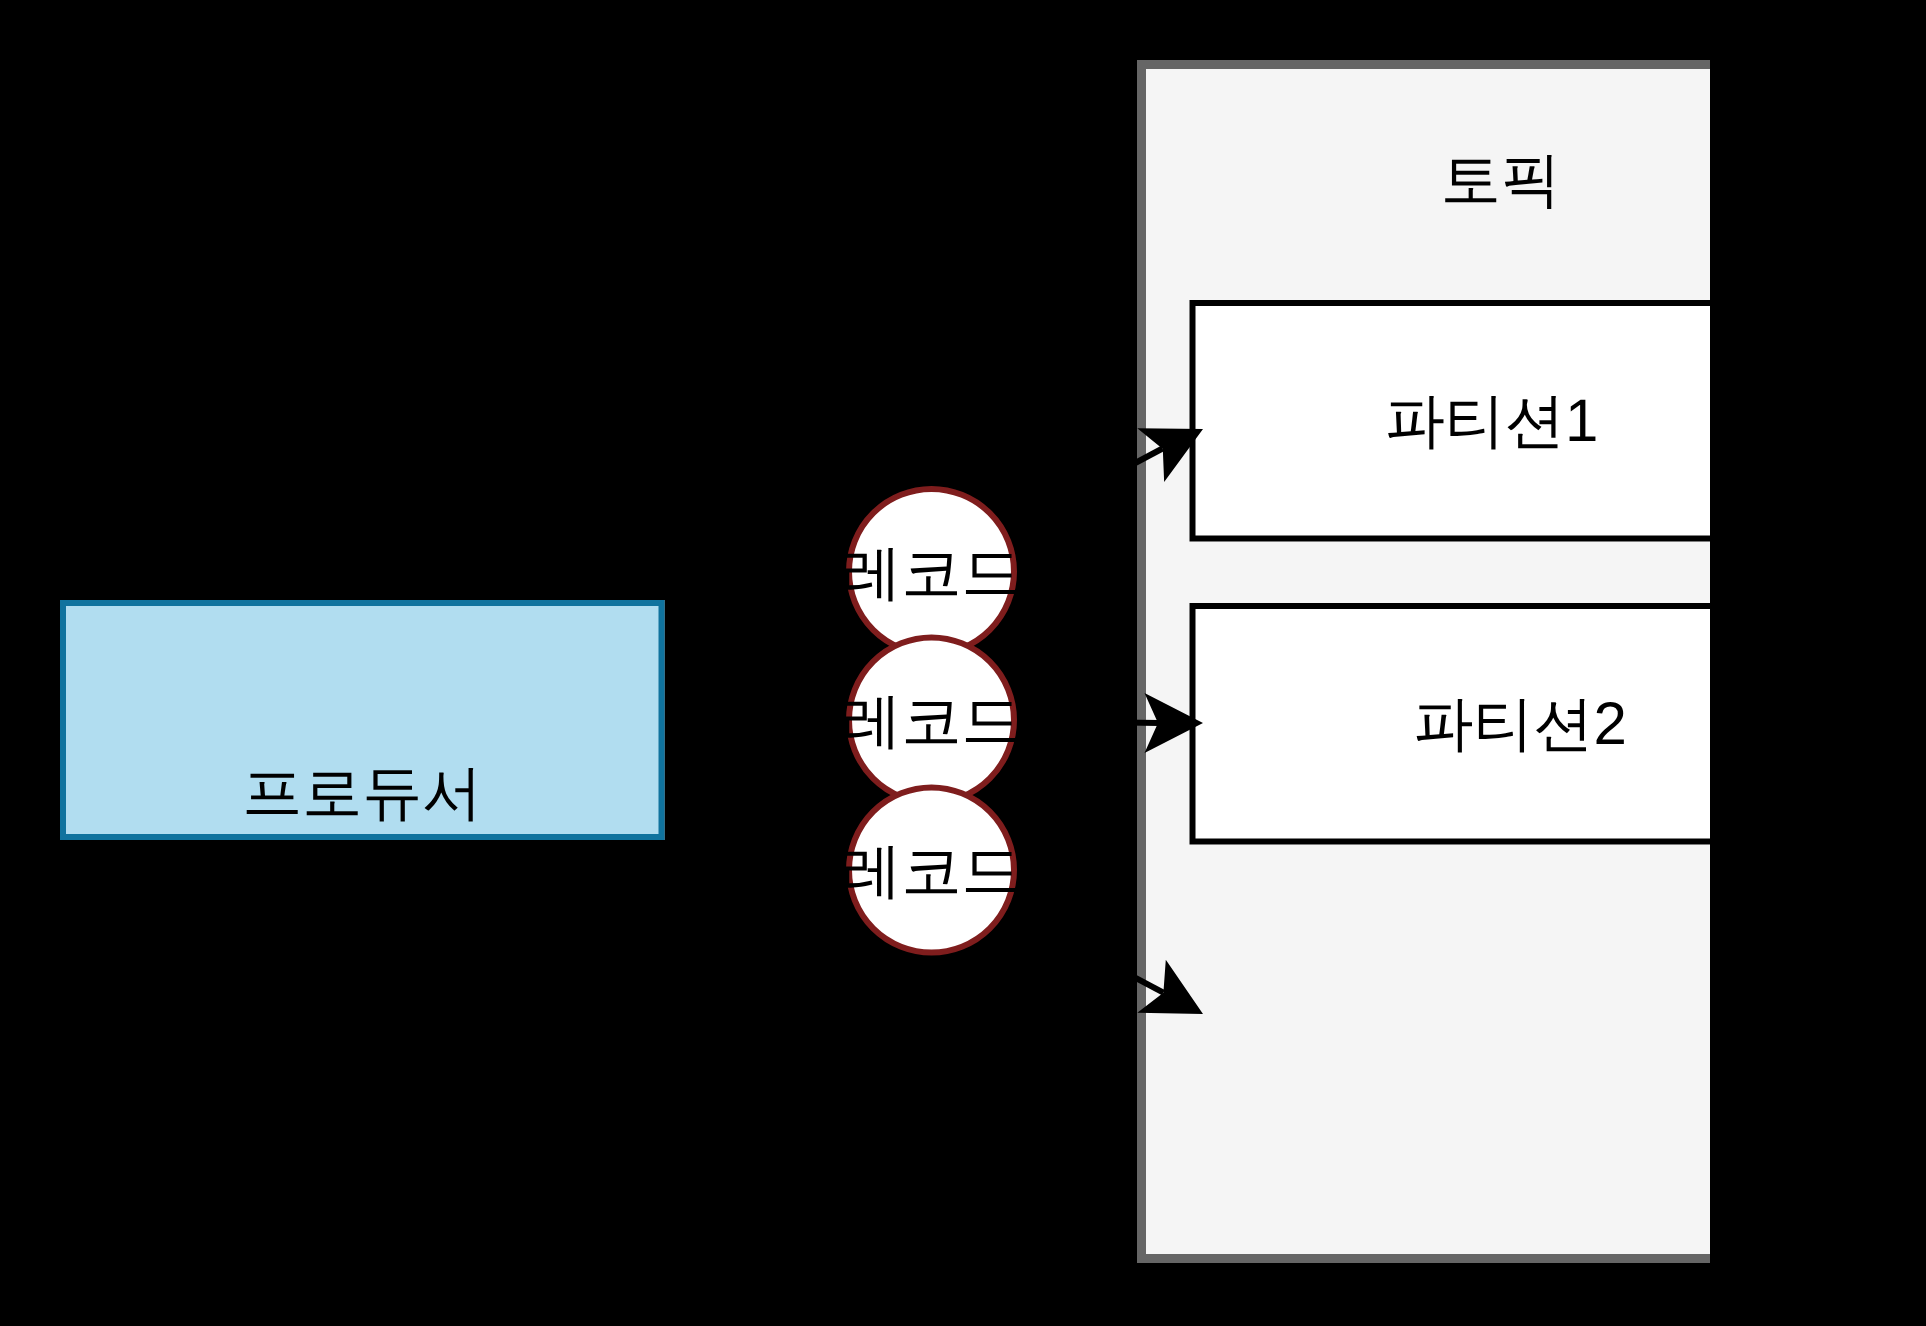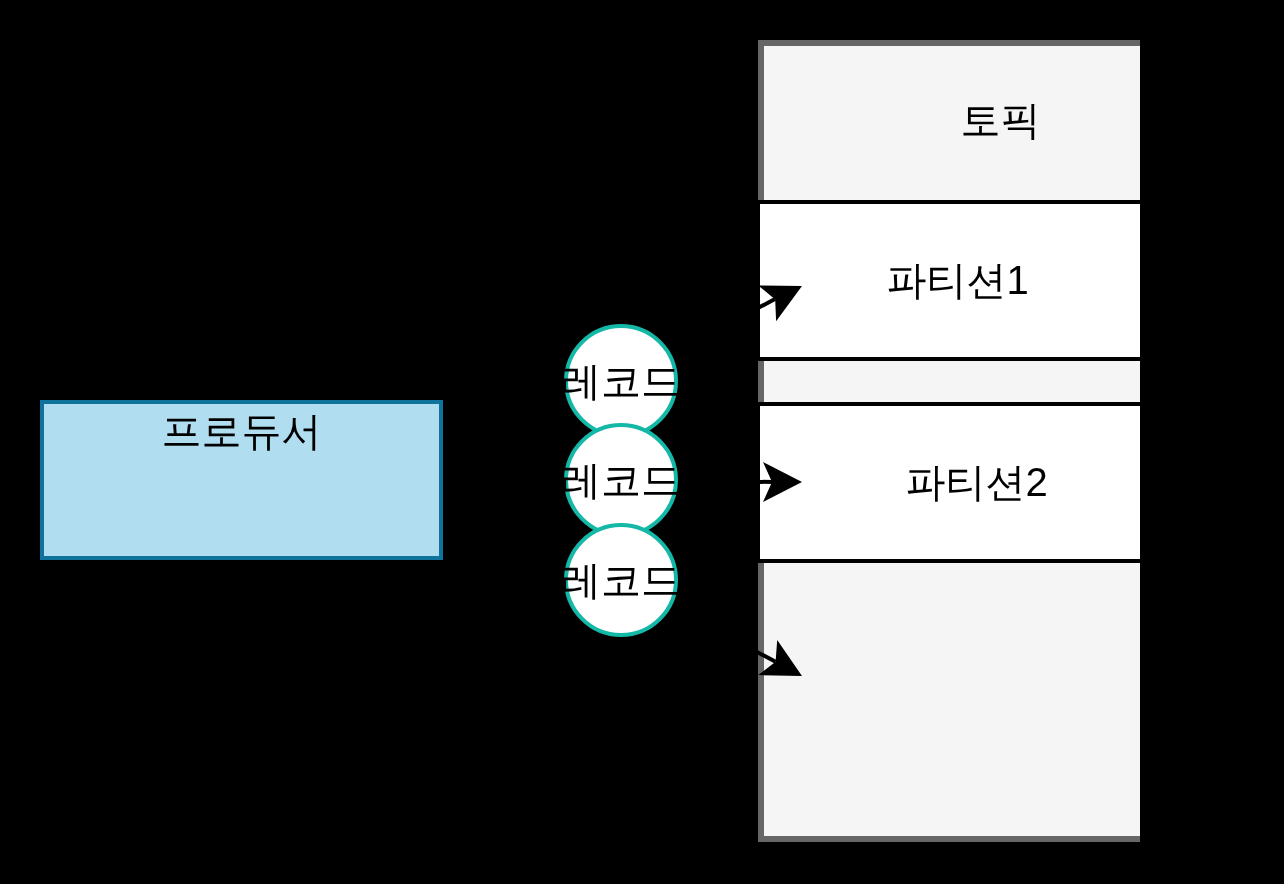--- a/index.html
+++ b/index.html
@@ -23,21 +23,21 @@
     position:absolute;
     left:758px;top:96px;
     width:485px;height:48px;
     text-align:center;
     font-size:40px;
     line-height:48px;
     color:#000000;
   }
   .partition{
     position:absolute;
-    left:756px;
+    left:793px;
     width:403px;height:161px;
     box-sizing:border-box;
     background:#ffffff;
     border:4px solid #000000;
     display:flex;align-items:center;justify-content:center;
     font-size:40px;
   }
   .partition.p1{top:200px;}
   .partition.p2{top:402px;padding-left:38px;}
   .partition.p3{top:601px;}
@@ -45,38 +45,38 @@
     position:absolute;left:0;top:0;
     width:1284px;height:884px;
     pointer-events:none;
   }
   .record{
     position:absolute;
     left:564px;
     width:114px;height:114px;
     box-sizing:border-box;
     background:#ffffff;
-    border:4px solid #14b8a6;
+    border:4px solid #7f1d1d;
     border-radius:50%;
     display:flex;align-items:center;justify-content:center;
     font-size:40px;
     white-space:nowrap;
     overflow:visible;
   }
   .record.r1{top:324px;}
   .record.r2{top:423px;}
   .record.r3{top:523px;}
   .producer{
     position:absolute;
     left:40px;top:400px;
     width:403px;height:160px;
     box-sizing:border-box;
     background:#b1ddf0;
     border:4px solid #10739e;
-    display:flex;align-items:flex-start;justify-content:center;
+    display:flex;align-items:flex-end;justify-content:center;
     font-size:40px;
   }
 </style>
 </head>
 <body>
 
 <div class="stage">
 
   <div class="topic-container"></div>
   <div class="topic-title">토픽</div>

